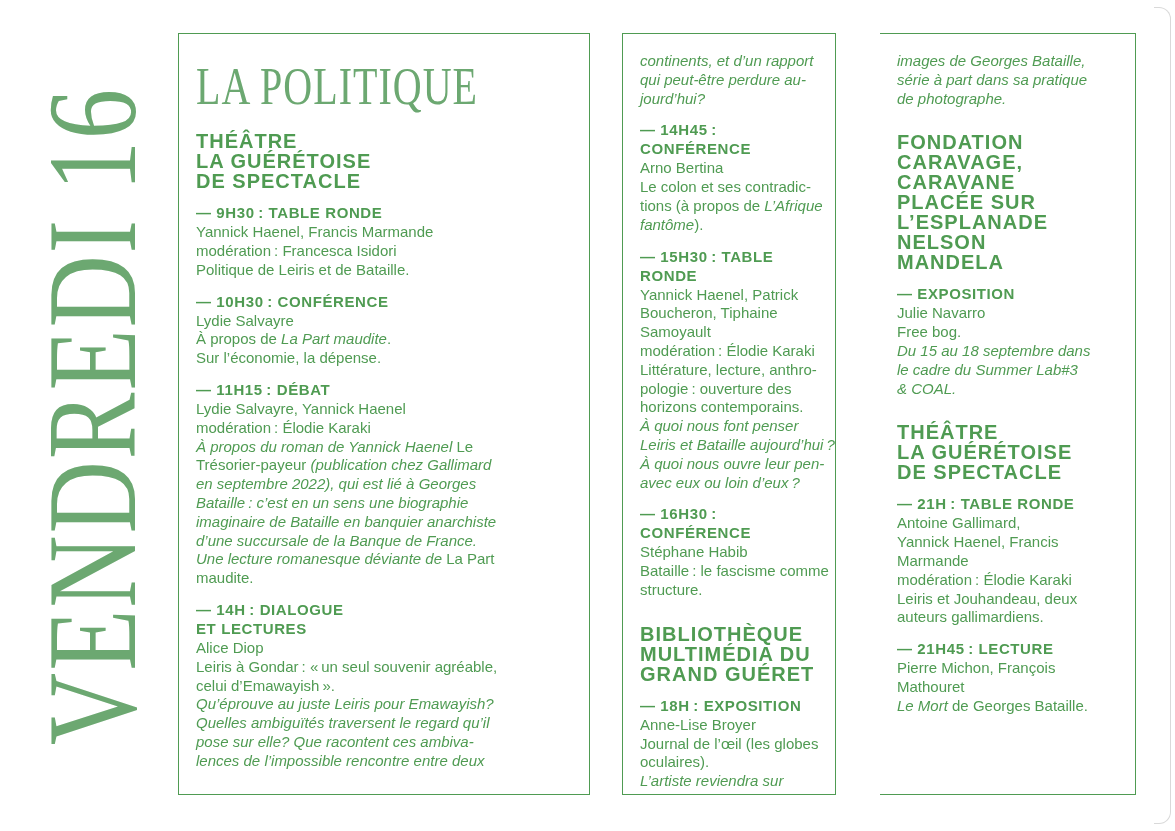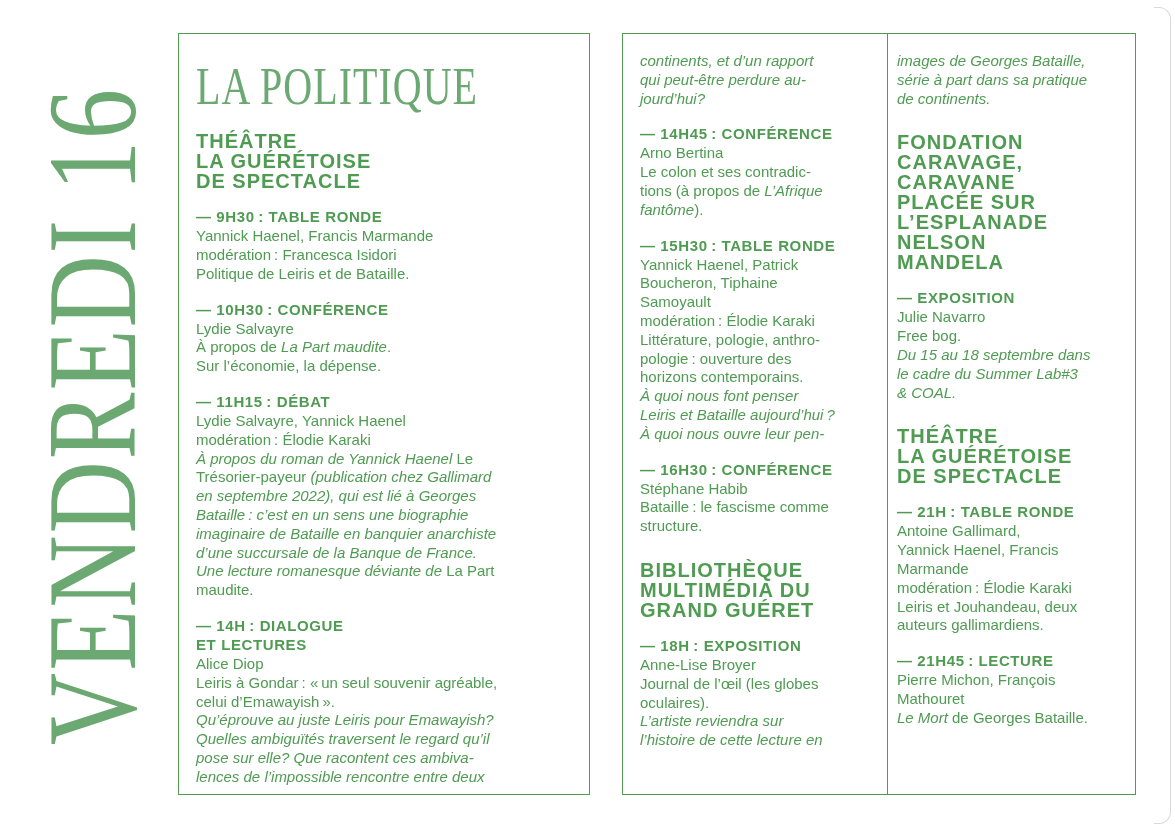--- a/index.html
+++ b/index.html
@@ -27,33 +27,33 @@
     font-family:"Liberation Serif",serif;font-weight:400;
     color:var(--display);font-size:100px;letter-spacing:2px;line-height:1;
     white-space:nowrap;transform:rotate(-90deg) scaleY(1.28);
   }
   
   .col{
     position:absolute;top:33px;height:762px;box-sizing:border-box;
     border:1.5px solid var(--ink);padding:16px 12px 0 17px;overflow:hidden;
   }
   .col1{left:178px;width:412px;}
-  .col2{left:622px;width:266px;}
+  .col2{left:622px;width:214px;}
   .col3{left:880px;width:256px;border-left:none;}
   .page-title{
     font-family:"Liberation Serif",serif;font-weight:400;color:var(--display);
     font-size:40px;letter-spacing:1px;margin:8px 0 0 0;line-height:1.08;
     transform:scaleY(1.3);transform-origin:left top;white-space:nowrap;
   }
   .venue{font-size:20px;font-weight:700;letter-spacing:1px;margin:24px 0 0 0;}
   .venue .vline{line-height:20px;}
   .col1 .page-title + .venue{margin-top:30px;}
   .col2 .venue,.col3 .venue{}
   .event{margin-top:12px;}
-  .time{font-size:15px;font-weight:700;letter-spacing:0.6px;margin:16px 0 1px 0;}
+  .time{font-size:15px;font-weight:700;letter-spacing:0.6px;margin:8px 0 1px 0;}
   .time .tline{line-height:19px;}
   .line{margin:0;font-size:15px;line-height:18.8px;white-space:nowrap;}
   .para{margin:2px 0 0 0;}
   .it{font-style:italic;}
   .rm{font-style:normal;}
 </style>
 </head>
 <body>
 
 <div class="page">
@@ -132,26 +132,27 @@
         <p class="line"><span class="it">fantôme</span><span class="rm">).</span></p>
       </article>
       <article class="event">
         <h3 class="time">
           <div class="tline">— 15H30 : TABLE RONDE</div>
         </h3>
         <p class="line"><span class="rm">Yannick Haenel, Patrick</span></p>
         <p class="line"><span class="rm">Boucheron, Tiphaine</span></p>
         <p class="line"><span class="rm">Samoyault</span></p>
         <p class="line"><span class="rm">modération : Élodie Karaki</span></p>
-        <p class="line"><span class="rm">Littérature, pologie, anthro-</span></p>
+        <p class="line"><span class="rm">Littérature, lecture, anthro-</span></p>
         <p class="line"><span class="rm">pologie : ouverture des</span></p>
         <p class="line"><span class="rm">horizons contemporains.</span></p>
         <p class="line"><span class="it">À quoi nous font penser</span></p>
         <p class="line"><span class="it">Leiris et Bataille aujourd’hui ?</span></p>
         <p class="line"><span class="it">À quoi nous ouvre leur pen-</span></p>
+        <p class="line"><span class="it">avec eux ou loin d’eux ?</span></p>
       </article>
       <article class="event">
         <h3 class="time">
           <div class="tline">— 16H30 : CONFÉRENCE</div>
         </h3>
         <p class="line"><span class="rm">Stéphane Habib</span></p>
         <p class="line"><span class="rm">Bataille : le fascisme comme</span></p>
         <p class="line"><span class="rm">structure.</span></p>
       </article>
       <h2 class="venue">
@@ -168,21 +169,21 @@
         <p class="line"><span class="rm">oculaires).</span></p>
         <p class="line"><span class="it">L’artiste reviendra sur</span></p>
         <p class="line"><span class="it">l’histoire de cette lecture en</span></p>
       </article>
     </section>
 
   <section class="col col3">
       <div class="para">
         <p class="line"><span class="it">images de Georges Bataille,</span></p>
         <p class="line"><span class="it">série à part dans sa pratique</span></p>
-        <p class="line"><span class="it">de continents.</span></p>
+        <p class="line"><span class="it">de photographe.</span></p>
       </div>
       <h2 class="venue">
         <div class="vline">FONDATION</div>
         <div class="vline">CARAVAGE,</div>
         <div class="vline">CARAVANE</div>
         <div class="vline">PLACÉE SUR</div>
         <div class="vline">L’ESPLANADE</div>
         <div class="vline">NELSON</div>
         <div class="vline">MANDELA</div>
       </h2>

